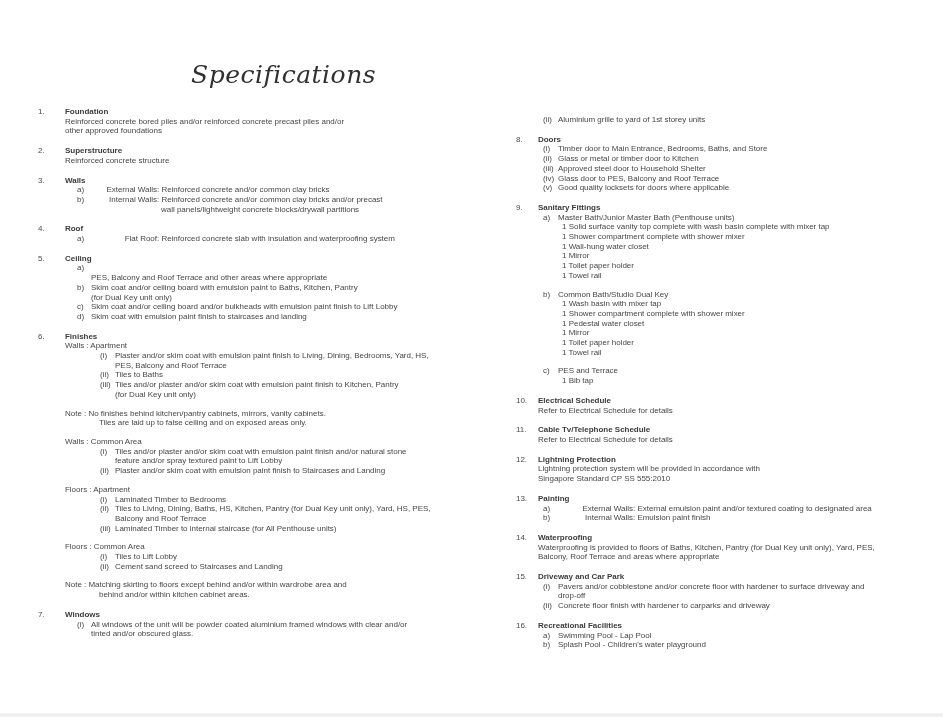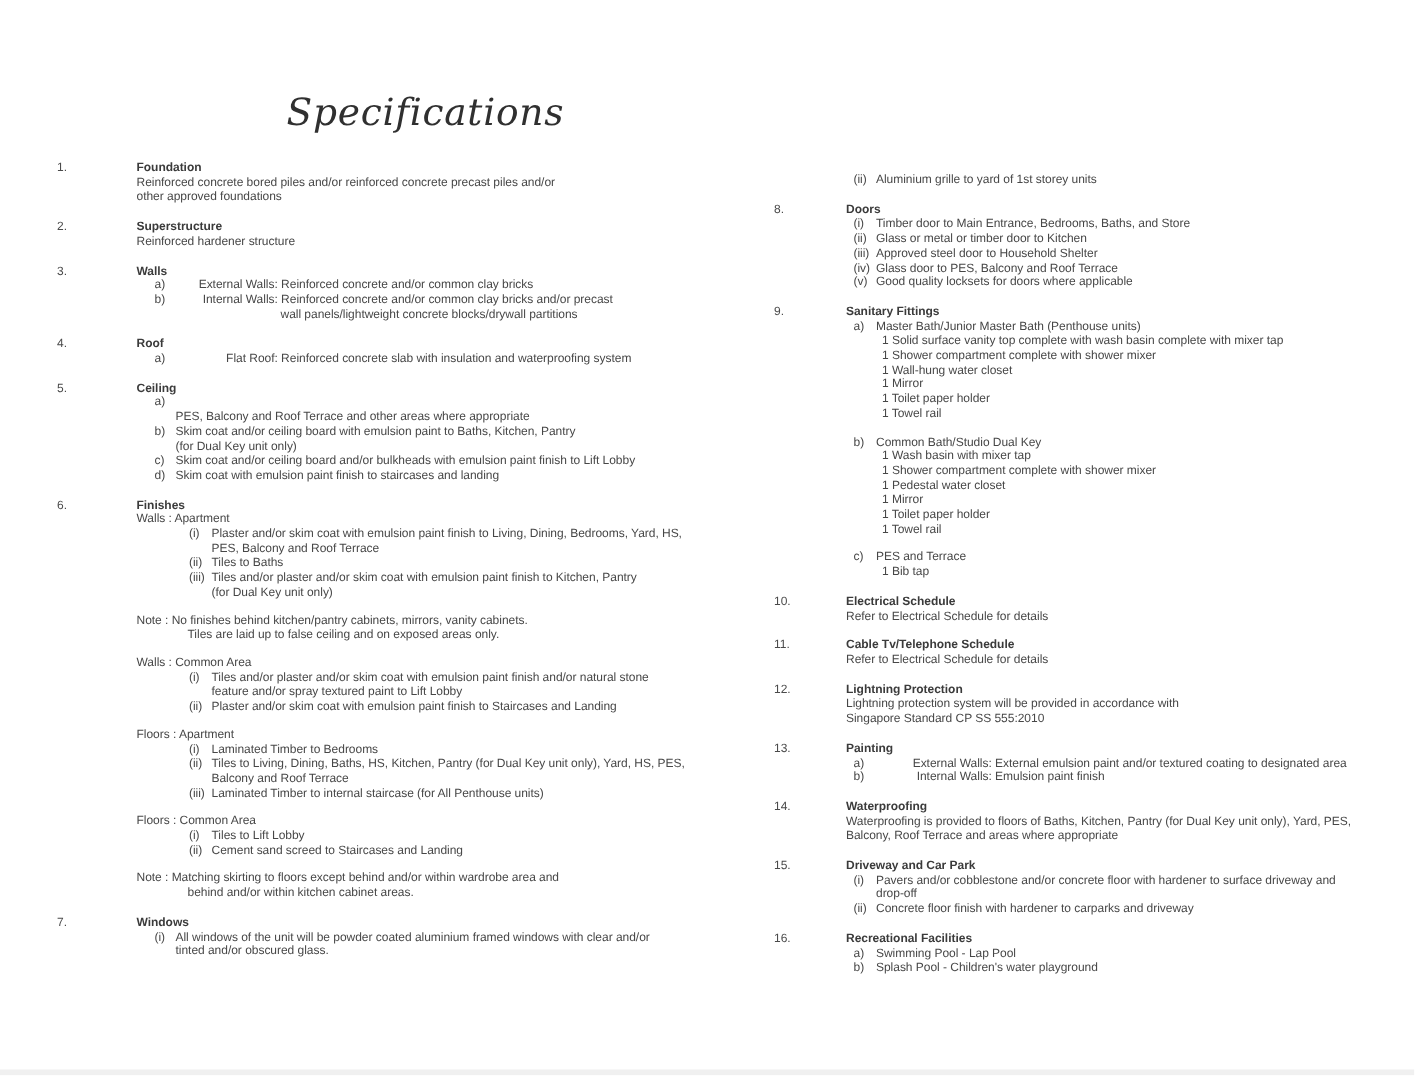--- a/index.html
+++ b/index.html
@@ -12,21 +12,21 @@
     position:absolute;left:191px;top:60px;
     font-family:"DejaVu Serif",serif;font-style:italic;font-weight:500;
     font-size:25px;color:#303030;letter-spacing:0.5px;text-align:right;
   }
   .col{position:absolute;}
   #col-left{left:38px;top:107px;width:434px;}
   #col-right{left:516px;top:115px;width:424px;}
   .section{display:flex;margin-bottom:10px;}
   .num{flex:none;width:27px;line-height:9.7px;color:#4a4a4a;}
   #col-right .num{width:22px;}
-  .content{flex:1;min-width:0;margin-left:26px;}
+  .content{flex:1;min-width:0;}
   .heading{font-weight:bold;line-height:9.7px;color:#3b3b3b;}
   .line{display:flex;line-height:9.7px;white-space:nowrap;}
   .line.gap{margin-top:9px;}
   .mk{flex:none;}
   .lb{flex:none;width:66px;text-align:right;}
   #col-right .lb{width:75px;}
   .line.m1{padding-left:12px;}  .line.m1 .mk{width:14px;}
   .line.c1{padding-left:26px;}
   .line.m2{padding-left:35px;}  .line.m2 .mk{width:15px;}
   .line.c2{padding-left:50px;align-items:flex-end;}
@@ -53,21 +53,21 @@
           <div class="line">
             <span class="tx">other approved foundations</span>
           </div>
         </div>
       </div>
       <div class="section">
         <div class="num">2.</div>
         <div class="content">
           <div class="heading">Superstructure</div>
           <div class="line">
-            <span class="tx">Reinforced hardener structure</span>
+            <span class="tx">Reinforced concrete structure</span>
           </div>
         </div>
       </div>
       <div class="section">
         <div class="num">3.</div>
         <div class="content">
           <div class="heading">Walls</div>
           <div class="line m1">
             <span class="mk">a)</span>
             <span class="lb">External Walls</span>

